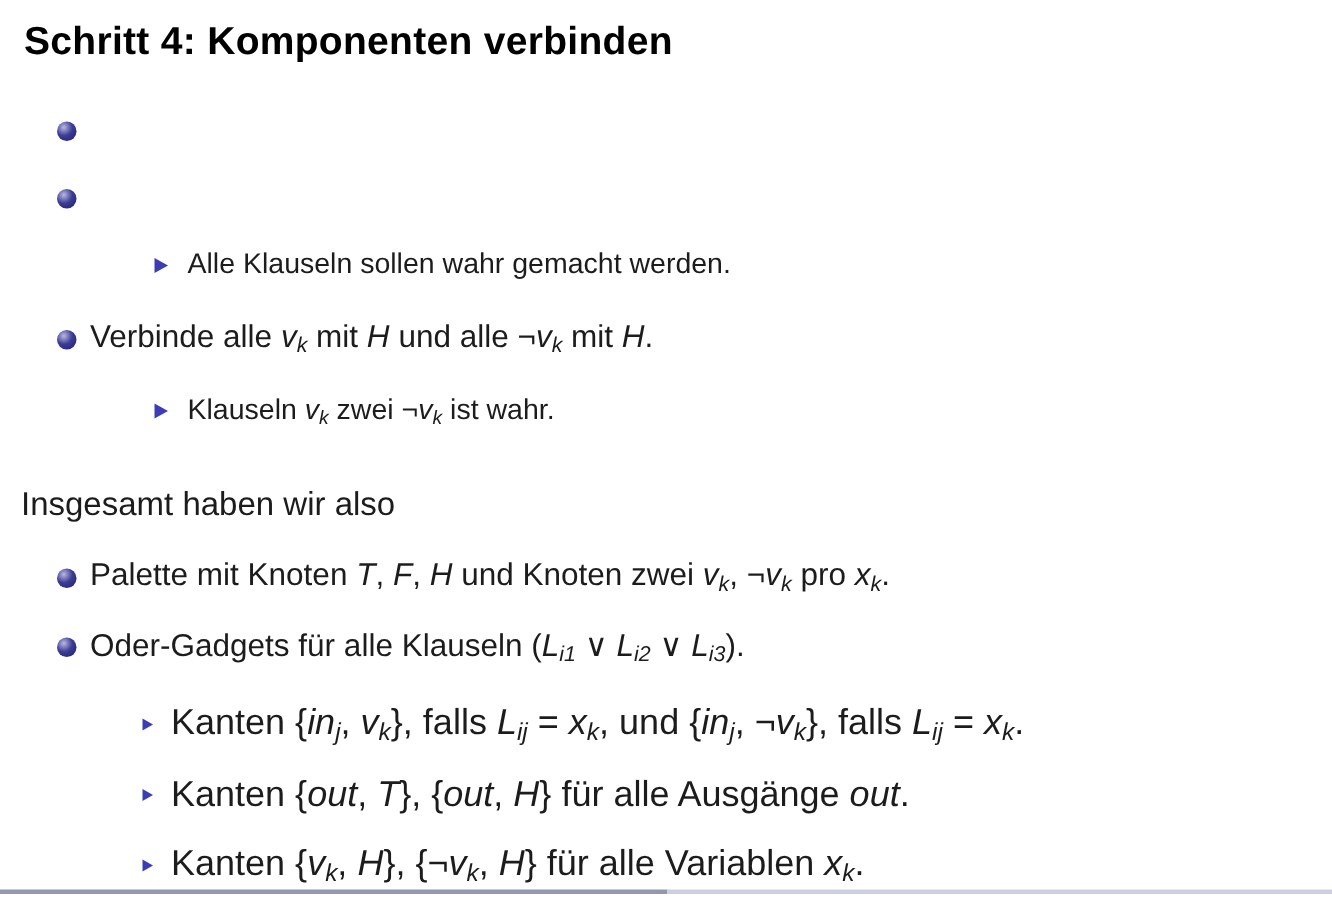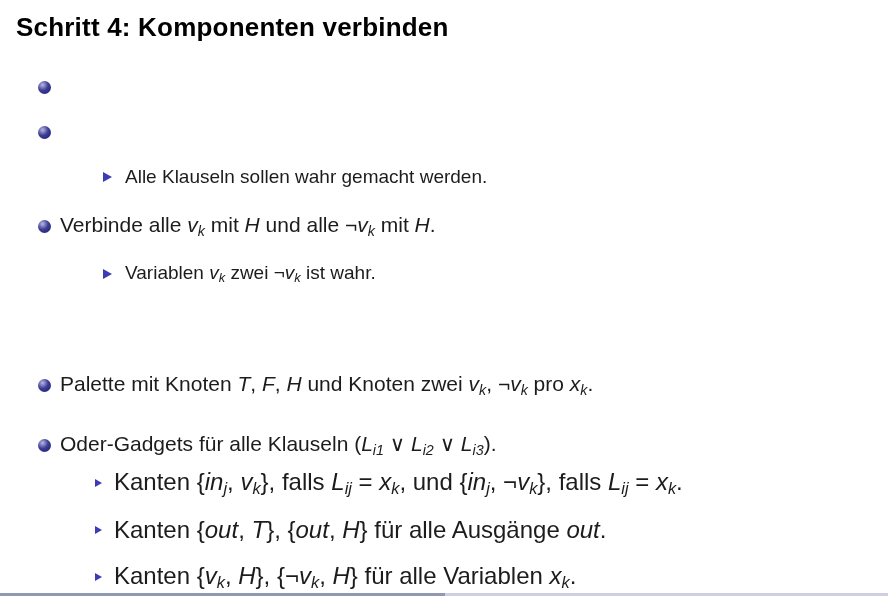--- a/index.html
+++ b/index.html
@@ -69,30 +69,33 @@
     <span class="txt"><span>Alle Klauseln sollen wahr gemacht werden.</span></span>
   </div>
 
   <div class="row l1" style="top:213px">
     <span class="ball"></span>
     <span class="txt"><span>Verbinde alle </span><span class="mi">v</span><span class="mi ms">k</span><span> mit </span><span class="mi">H</span><span> und alle </span><span>¬</span><span class="mi">v</span><span class="mi ms">k</span><span> mit </span><span class="mi">H</span><span>.</span></span>
   </div>
 
   <div class="row l2 l2a" style="top:262px">
     <span class="tri"></span>
-    <span class="txt"><span>Variablen </span><span class="mi">v</span><span class="mi ms">k</span><span> zwei </span><span>¬</span><span class="mi">v</span><span class="mi ms">k</span><span> ist wahr.</span></span>
+    <span class="txt"><span>Klauseln </span><span class="mi">v</span><span class="mi ms">k</span><span> zwei </span><span>¬</span><span class="mi">v</span><span class="mi ms">k</span><span> ist wahr.</span></span>
   </div>
 
+  <div class="row para" style="top:322px">
+    <span class="txt">Insgesamt haben wir also</span>
+  </div>
 
   <div class="row l1" style="top:372px">
     <span class="ball"></span>
     <span class="txt"><span>Palette mit Knoten </span><span class="mi">T</span><span>, </span><span class="mi">F</span><span>, </span><span class="mi">H</span><span> und Knoten zwei </span><span class="mi">v</span><span class="mi ms">k</span><span>, </span><span>¬</span><span class="mi">v</span><span class="mi ms">k</span><span> pro </span><span class="mi">x</span><span class="mi ms">k</span><span>.</span></span>
   </div>
 
-  <div class="row l1" style="top:432px">
+  <div class="row l1" style="top:418px">
     <span class="ball"></span>
     <span class="txt"><span>Oder-Gadgets für alle Klauseln (</span><span class="mi">L</span><span class="mi ms">i1</span><span> ∨ </span><span class="mi">L</span><span class="mi ms">i2</span><span> ∨ </span><span class="mi">L</span><span class="mi ms">i3</span><span>).</span></span>
   </div>
 
   <div class="row l2 l2b" style="top:471px">
     <span class="tri"></span>
     <span class="txt"><span>Kanten {</span><span class="mi">in</span><span class="mi ms">j</span><span>, </span><span class="mi">v</span><span class="mi ms">k</span><span>}, falls </span><span class="mi">L</span><span class="mi ms">ij</span><span> = </span><span class="mi">x</span><span class="mi ms">k</span><span>, und {</span><span class="mi">in</span><span class="mi ms">j</span><span>, ¬</span><span class="mi">v</span><span class="mi ms">k</span><span>}, falls </span><span class="mi">L</span><span class="mi ms">ij</span><span> = </span><span class="mi">x</span><span class="mi ms">k</span><span>.</span></span>
   </div>
 
   <div class="row l2 l2b" style="top:518px">

